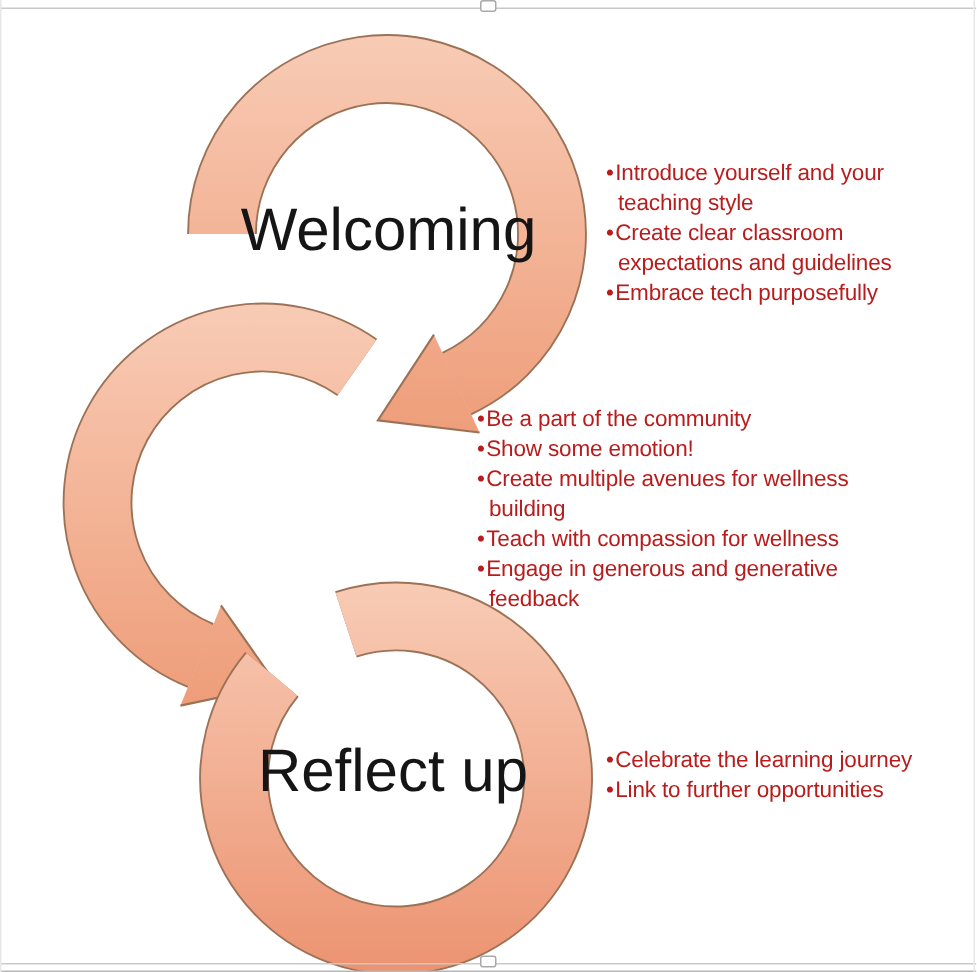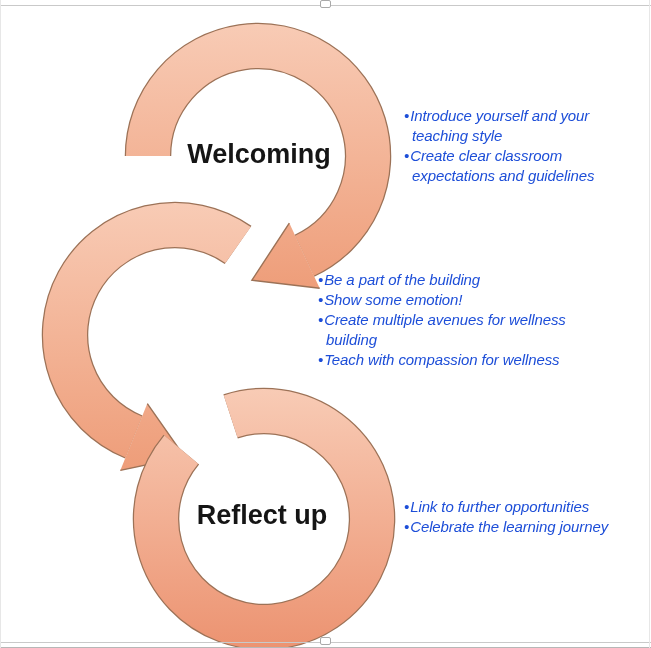--- a/index.html
+++ b/index.html
@@ -4,28 +4,28 @@
 <style>
   html,body { margin:0; padding:0; background:#ffffff; }
   .canvas {
     position:relative; width:651px; height:648px; background:#ffffff;
     overflow:hidden; font-family:"Liberation Sans", sans-serif; color:#1b1b1b;
   }
   .diagram-svg { position:absolute; left:0; top:0; }
 
   .step-title {
     position:absolute; transform:translate(-50%,-50%);
-    font-size:27px; font-weight:700; line-height:39px;
+    font-size:40px; font-weight:400; line-height:39px;
     text-align:center; white-space:nowrap; color:#151515;
   }
   .step-title.wrap2 { white-space:normal; width:190px; }
 
   .bullets {
     position:absolute; margin:0; padding:0; list-style:none;
-    font-size:15px; line-height:20px; letter-spacing:-0.1px; color:#1d4ed8;font-style:italic;
+    font-size:15px; line-height:20px; letter-spacing:-0.1px; color:#b91c1c;
   }
   .bullets li { padding-left:8px; text-indent:-8px; }
   .bullets li::before { content:"\2022"; padding-right:1px; }
 
   .h-line { position:absolute; left:0; right:0; height:1px; background:#c9c9c9; }
   .h-line.top { top:5px; }
   .h-line.bottom { top:642px; }
   .h-line.page-edge { top:647px; background:#b7b7b7; }
   .v-line { position:absolute; top:0; bottom:0; width:1px; background:#e7e7e7; }
   .v-line.left { left:0; }
@@ -76,32 +76,34 @@
       <path d="M230.6 416.3 A108 108 0 1 1 181.3 449.6" fill="none" stroke="url(#g3)" stroke-width="44"></path>
     </g>
   </svg>
 
   <div class="step-title" style="left:259px; top:154px;">Welcoming</div>
   <div class="step-title wrap2" style="left:262px; top:515px;">Reflect up</div>
 
   <ul class="bullets" style="left:404px; top:106px; width:210px;">
     <li>Introduce yourself and your teaching style</li>
     <li>Create clear classroom expectations and guidelines</li>
+    <li>Embrace tech purposefully</li>
   </ul>
 
   <ul class="bullets" style="left:318px; top:270px; width:260px;">
-    <li>Be a part of the building</li>
+    <li>Be a part of the community</li>
     <li>Show some emotion!</li>
     <li>Create multiple avenues for wellness building</li>
     <li>Teach with compassion for wellness</li>
+    <li>Engage in generous and generative feedback</li>
   </ul>
 
   <ul class="bullets" style="left:404px; top:497px; width:240px;">
+    <li>Celebrate the learning journey</li>
     <li>Link to further opportunities</li>
-    <li>Celebrate the learning journey</li>
   </ul>
 
   <div class="h-line top"></div>
   <div class="h-line bottom"></div>
   <div class="h-line page-edge"></div>
   <div class="v-line left"></div>
   <div class="v-line right"></div>
   <div class="handle top"></div>
   <div class="handle bottom"></div>
 

